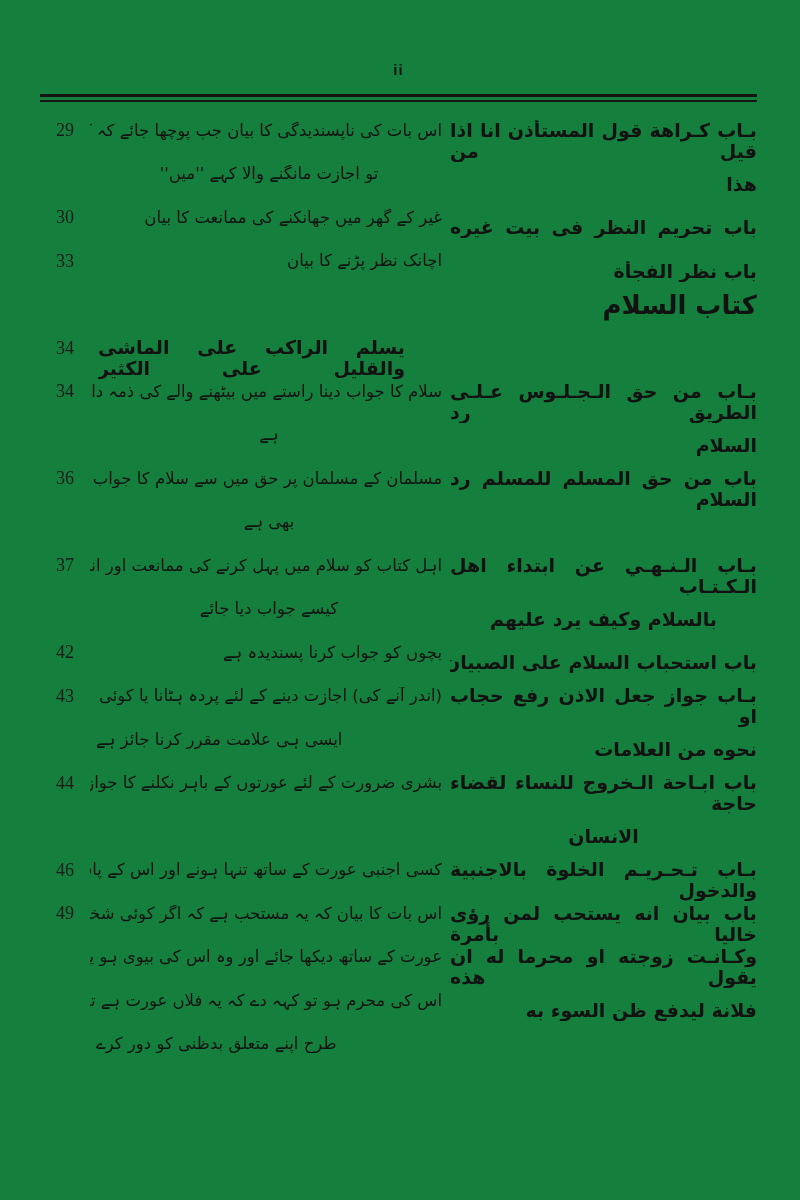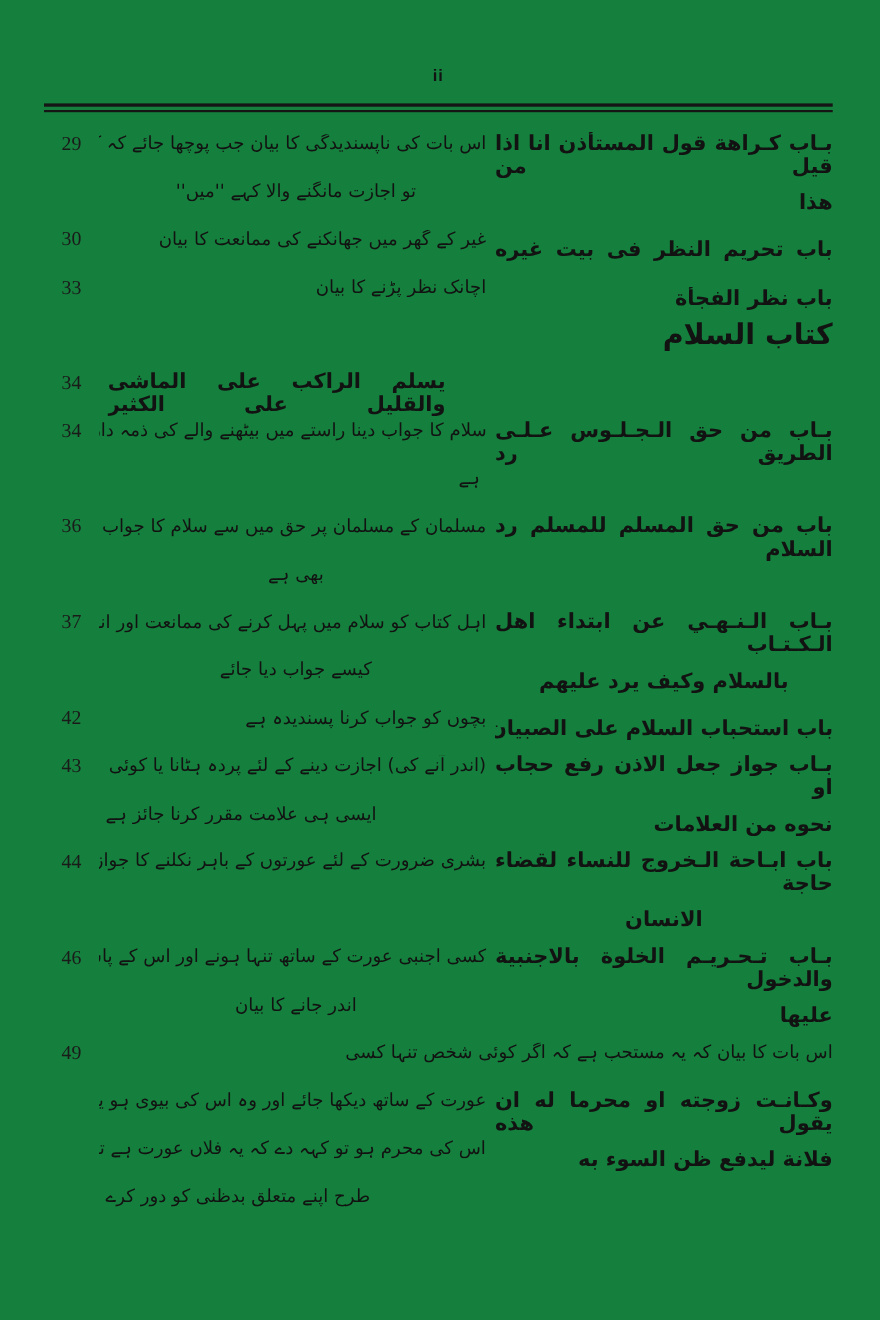--- a/index.html
+++ b/index.html
@@ -125,20 +125,21 @@
     </div>
 
     <div class="row">
       <div class="pg">34</div>
       <div class="ur">سلام کا جواب دینا راستے میں بیٹھنے والے کی ذمہ داری</div>
       <div class="arb aj">بـاب من حق الـجـلـوس عـلـى الطريق رد</div>
     </div>
     <div class="row">
       <div class="pg"></div>
       <div class="ur uc">ہے</div>
+      <div class="arb">السلام</div>
     </div>
 
     <div class="row">
       <div class="pg">36</div>
       <div class="ur">مسلمان کے مسلمان پر حق میں سے سلام کا جواب دینا</div>
       <div class="arb aj">باب من حق المسلم للمسلم رد السلام</div>
     </div>
     <div class="row">
       <div class="pg"></div>
       <div class="ur uc">بھی ہے</div>
@@ -182,29 +183,25 @@
       <div class="pg"></div>
       <div class="ur"></div>
       <div class="arb ac">الانسان</div>
     </div>
 
     <div class="row">
       <div class="pg">46</div>
       <div class="ur">کسی اجنبی عورت کے ساتھ تنہا ہونے اور اس کے پاس</div>
       <div class="arb aj">بـاب تـحـريـم الخلوة بالاجنبية والدخول</div>
     </div>
-    <div class="row">
-      <div class="pg"></div>
-      <div class="ur uc">اندر جانے کا بیان</div>
-      <div class="arb">عليها</div>
-    </div>
 
     <div class="row">
       <div class="pg">49</div>
       <div class="ur">اس بات کا بیان کہ یہ مستحب ہے کہ اگر کوئی شخص تنہا کسی</div>
+      <div class="arb aj">باب بيان انه يستحب لمن رؤى خاليا بأمرة</div>
     </div>
     <div class="row">
       <div class="pg"></div>
       <div class="ur">عورت کے ساتھ دیکھا جائے اور وہ اس کی بیوی ہو یا</div>
       <div class="arb aj">وكـانـت زوجته او محرما له ان يقول هذه</div>
     </div>
     <div class="row">
       <div class="pg"></div>
       <div class="ur">اس کی محرم ہو تو کہہ دے کہ یہ فلاں عورت ہے تاکہ اس</div>
       <div class="arb al">فلانة ليدفع ظن السوء به</div>

